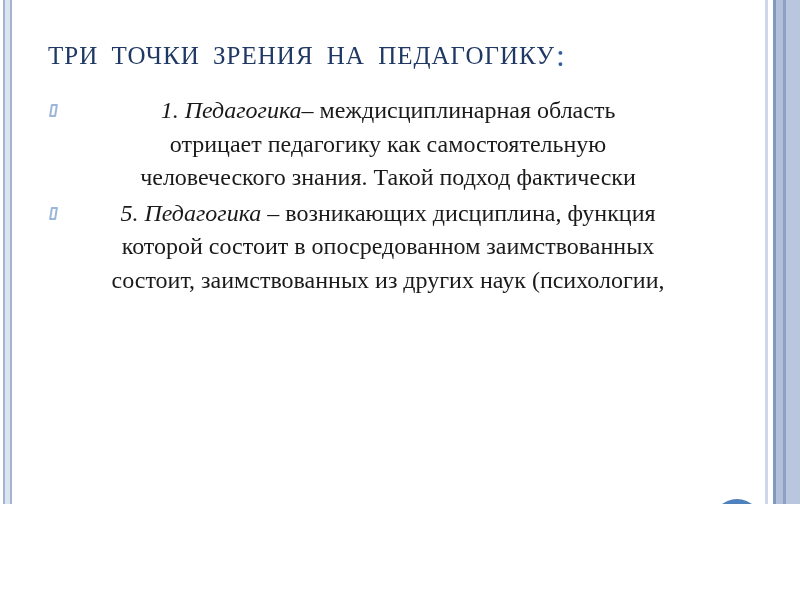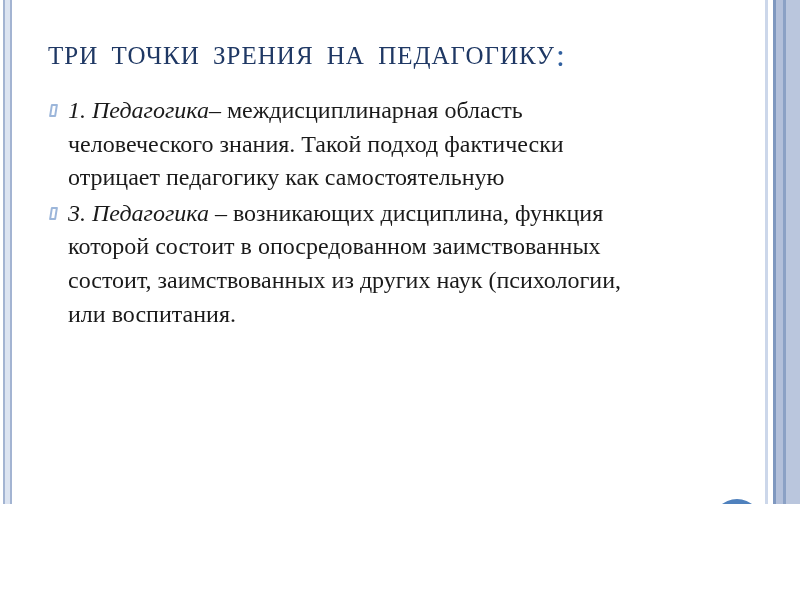--- a/index.html
+++ b/index.html
@@ -41,46 +41,45 @@
   .content li {
     position:relative; padding-left:20px; margin:0 0 2px 0;
     font-size:24px; line-height:33.6px; color:#1a1a1a;
   }
   .marker {
     position:absolute; left:2px; top:10px; width:7px; height:13px;
     box-sizing:border-box; border:2px solid #9cb6da; background:transparent;
     transform:skewX(-9deg); border-radius:1px;
   }
   .lead { font-style:italic; }
-  .ln { display:block; }
+  .ln { display:block;text-align:center; }
 </style>
 </head>
 <body>
 
 <div class="slide">
 
   <div class="band-left"></div>
   <div class="band-right-thin"></div>
   <div class="band-right-wide"></div>
   <div class="accent-circle"></div>
 
   <h1 class="title"><span>три точки зрения на педагогику</span><span class="colon">:</span></h1>
 
   <ul class="content">
 
     <li>
       <span class="marker"></span>
       <span class="ln"><span class="lead">1. Педагогика</span><span>– междисциплинарная область</span></span>
+      <span class="ln">отрицает педагогику как самостоятельную</span>
       <span class="ln">человеческого знания. Такой подход фактически</span>
-      <span class="ln">отрицает педагогику как самостоятельную</span>
     </li>
 
     <li>
       <span class="marker"></span>
-      <span class="ln"><span class="lead">3. Педагогика</span><span> – возникающих дисциплина, функция</span></span>
+      <span class="ln"><span class="lead">5. Педагогика</span><span> – возникающих дисциплина, функция</span></span>
       <span class="ln">которой состоит в опосредованном заимствованных</span>
       <span class="ln">состоит, заимствованных из других наук (психологии,</span>
-      <span class="ln">или воспитания.</span>
     </li>
 
 
   </ul>
 </div>
 
 </body></html>

